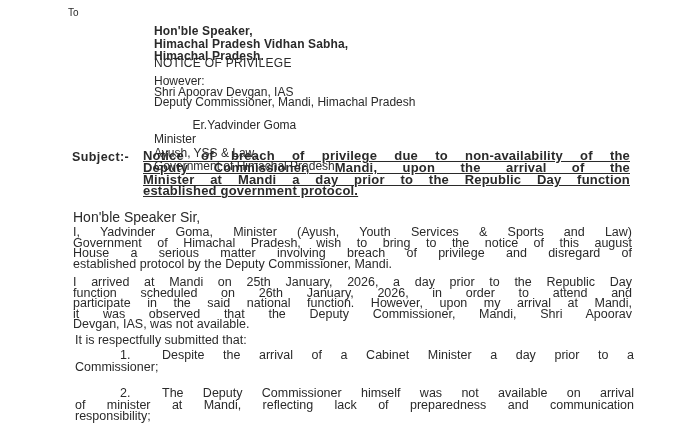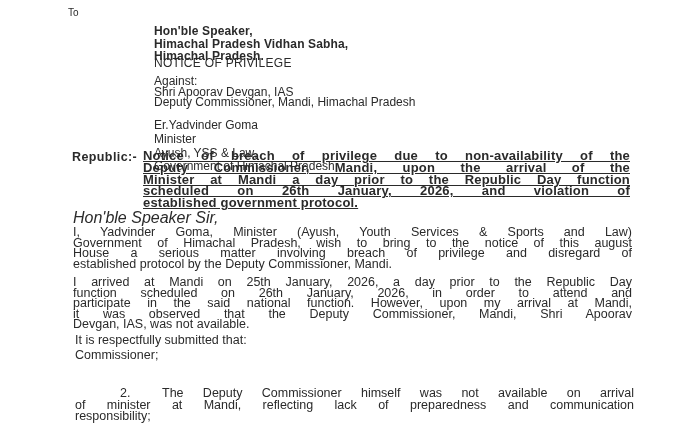--- a/index.html
+++ b/index.html
@@ -18,21 +18,21 @@
   .by { left:154px; top:126px; font-size:12px; line-height:11px; }
   .subject-label { left:72px; top:150px; font-size:12.5px; font-weight:bold; letter-spacing:0.4px; }
   .subject-text {
     position:absolute; left:143px; top:150px; width:487px;
     font-size:13px; font-weight:bold; line-height:11.8px;
     text-decoration:underline; text-align:justify; text-align-last:justify;
     letter-spacing:0.2px;
   }
   .subject-text span { display:block; }
   .subject-text span.last { text-align-last:left; }
-  .salute { left:73px; top:209px; font-size:16px;font-style:italic; }
+  .salute { left:73px; top:209px; font-size:14px; }
   .para {
     position:absolute; left:73px; width:559px; font-size:12.5px;
     line-height:10.5px; text-align:justify;
   }
   .para span { display:block; text-align:justify; text-align-last:justify; }
   .para span.last { text-align-last:left; }
   .p1 { top:227px; }
   .p2 { top:277px; }
   .submitted { left:75px; top:333px; font-size:12.5px; }
   .item { position:absolute; left:75px; width:559px; font-size:12.5px; line-height:11.5px; }
@@ -52,39 +52,38 @@
 
   <div class="abs addr">
     <div>Hon'ble Speaker,</div>
     <div>Himachal Pradesh Vidhan Sabha,</div>
     <div>Himachal Pradesh.</div>
   </div>
 
   <div class="abs notice">NOTICE OF PRIVILEGE</div>
 
   <div class="abs against">
-    <div>Against:</div>
+    <div>However:</div>
     <div>Shri Apoorav Devgan, IAS</div>
     <div>Deputy Commissioner, Mandi, Himachal Pradesh</div>
   </div>
 
   <div class="abs by">
-    <div style="margin-top:-6px;">Er.Yadvinder Goma</div>
+    <div style="margin-top:-6px;text-align:center;">Er.Yadvinder Goma</div>
     <div style="margin-top:3px;">Minister</div>
     <div style="margin-top:3px;">Ayush, YSS &amp; Law,</div>
     <div style="margin-top:2px;">Government of Himachal Pradesh</div>
   </div>
 
-  <div class="abs subject-label">Republic:-</div>
+  <div class="abs subject-label">Subject:-</div>
 
   <div class="subject-text">
     <span>Notice of breach of privilege due to non-availability of the</span>
     <span>Deputy Commissioner, Mandi, upon the arrival of the</span>
     <span>Minister at Mandi a day prior to the Republic Day function</span>
-    <span>scheduled on 26th January, 2026, and violation of</span>
     <span class="last">established government protocol.</span>
   </div>
 
   <div class="abs salute">Hon'ble Speaker Sir,</div>
 
   <div class="para p1">
     <span>I, Yadvinder Goma, Minister  (Ayush, Youth Services &amp; Sports and Law)</span>
     <span>Government of Himachal Pradesh, wish to bring to the notice of this august</span>
     <span>House a serious matter involving breach of privilege and disregard of</span>
     <span class="last">established protocol by the Deputy Commissioner, Mandi.</span>
@@ -94,20 +93,21 @@
     <span>I arrived at Mandi on 25th January, 2026, a day prior to the Republic Day</span>
     <span>function scheduled on 26th January, 2026, in order to attend and</span>
     <span>participate in the said national function. However, upon my arrival at Mandi,</span>
     <span>it was observed that the Deputy Commissioner, Mandi, Shri Apoorav</span>
     <span class="last">Devgan, IAS, was not available.</span>
   </div>
 
   <div class="abs submitted">It is respectfully submitted that:</div>
 
   <div class="item i1">
+    <span class="first"><span class="num" style="display:inline-block;">1.</span><span style="display:inline;">Despite the arrival of a Cabinet Minister a day prior to a</span></span>
     <span class="last">Commissioner;</span>
   </div>
 
   <div class="item i2">
     <span class="first"><span class="num" style="display:inline-block;">2.</span><span style="display:inline;">The Deputy Commissioner himself was not available on arrival</span></span>
     <span>of minister at Mandi, reflecting lack of preparedness and communication</span>
     <span class="last">responsibility;</span>
   </div>
 
 </div>

